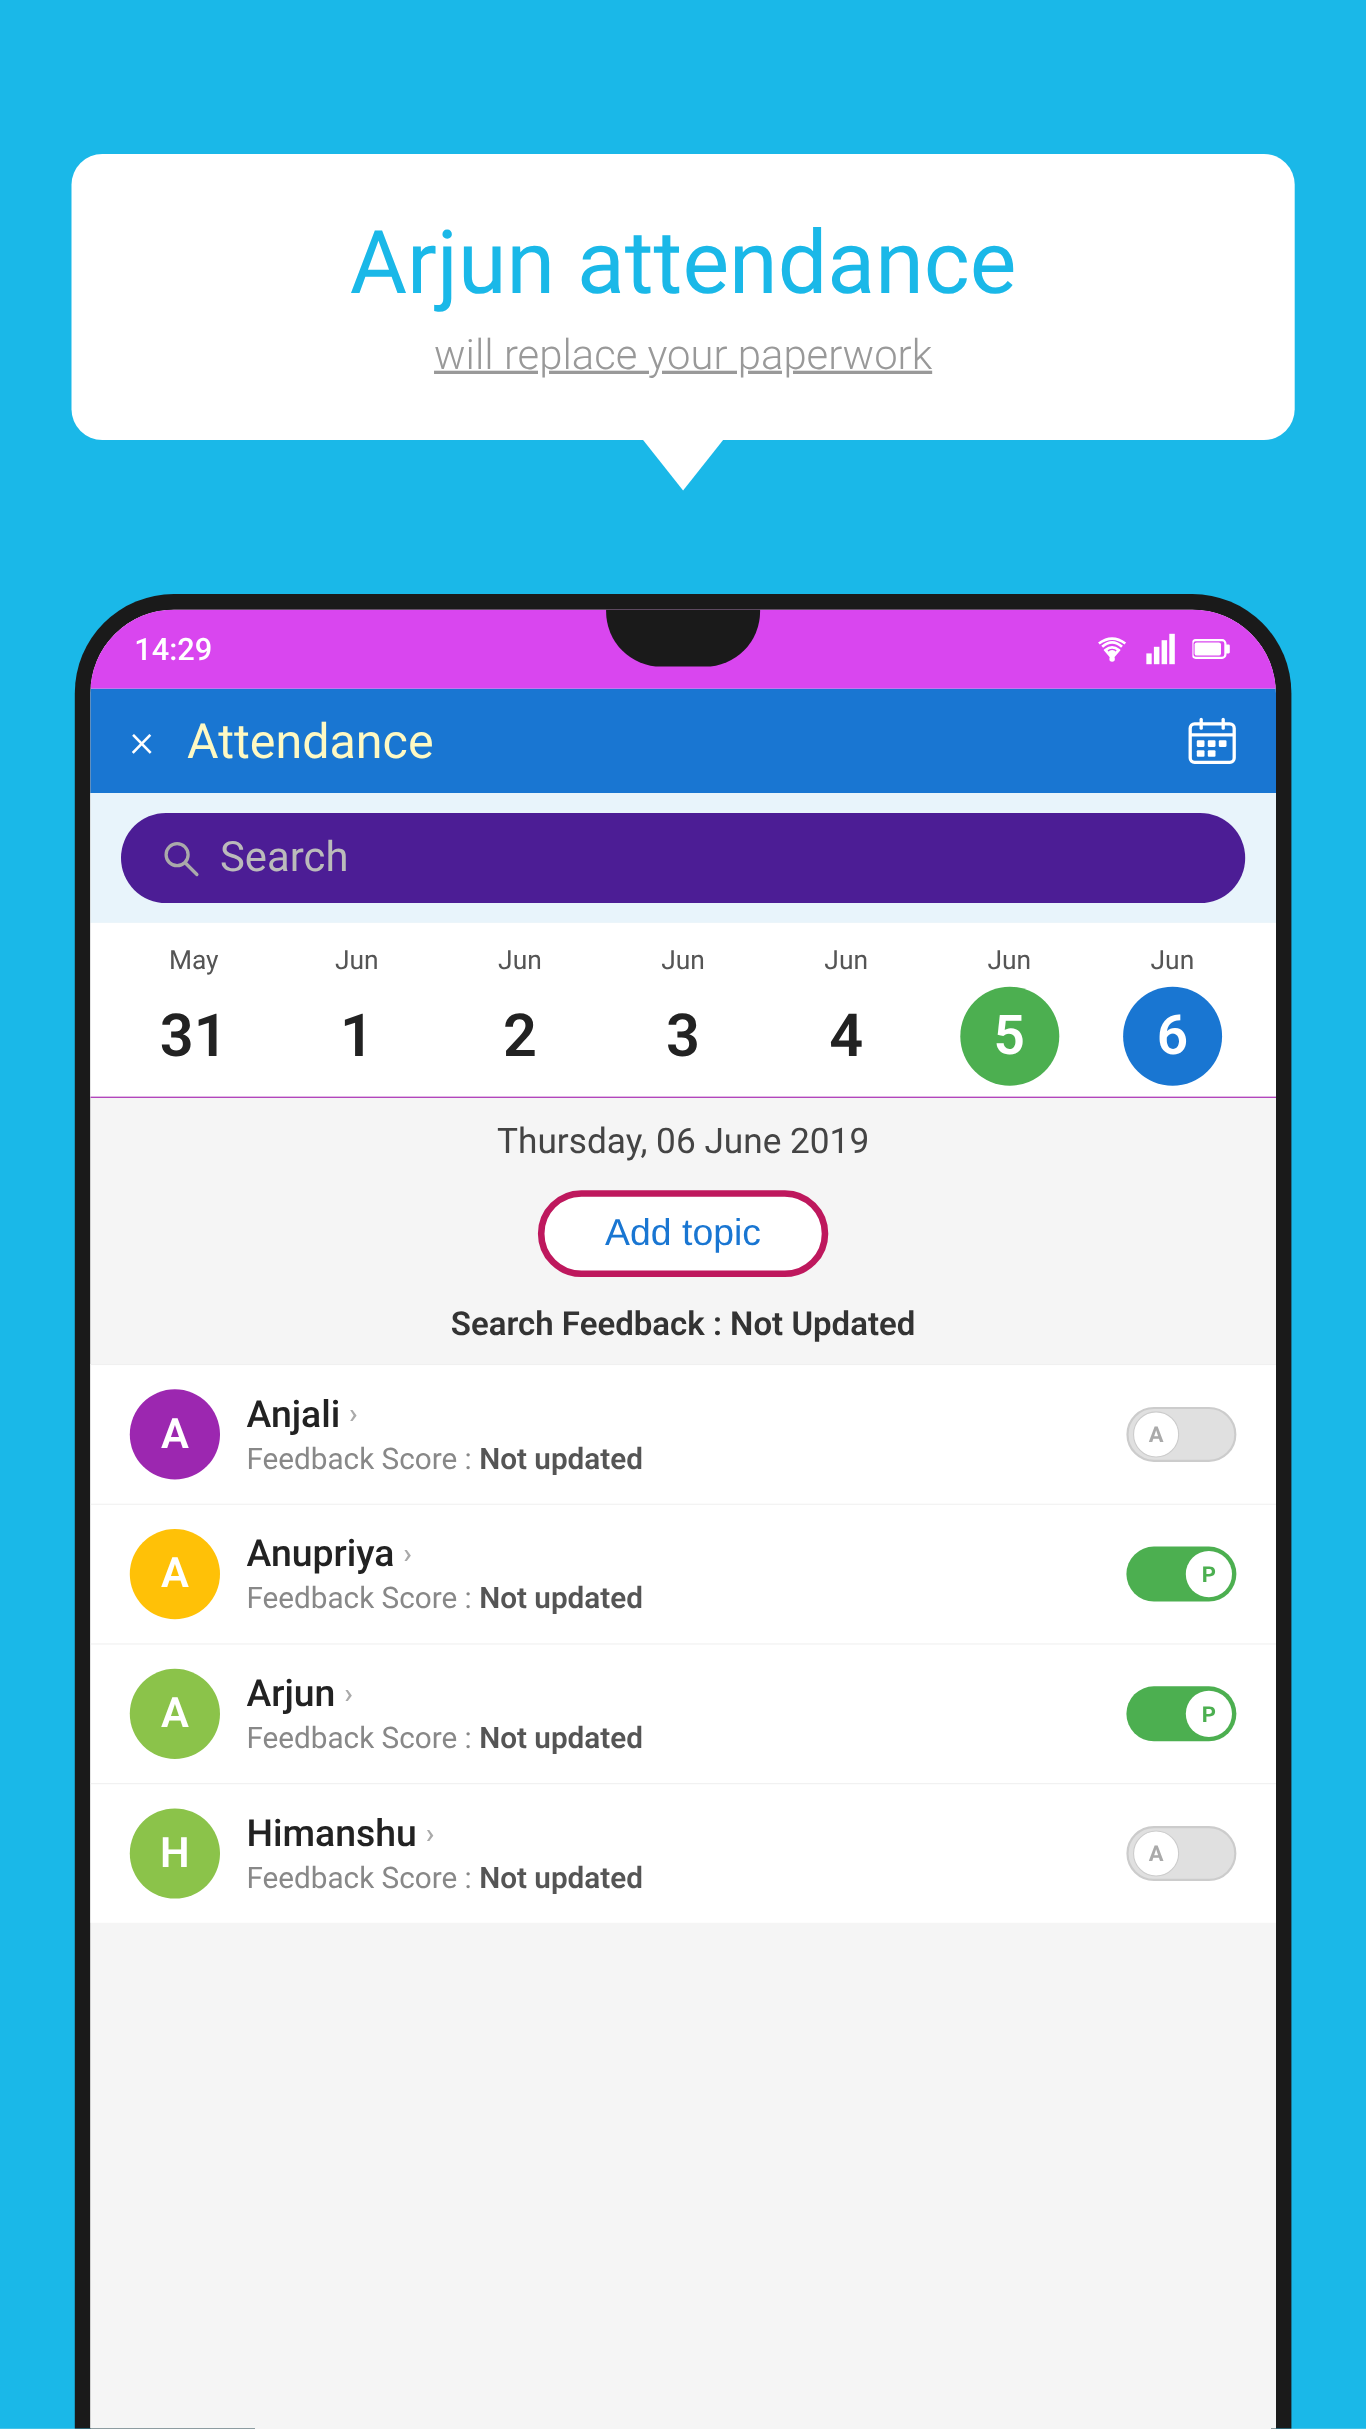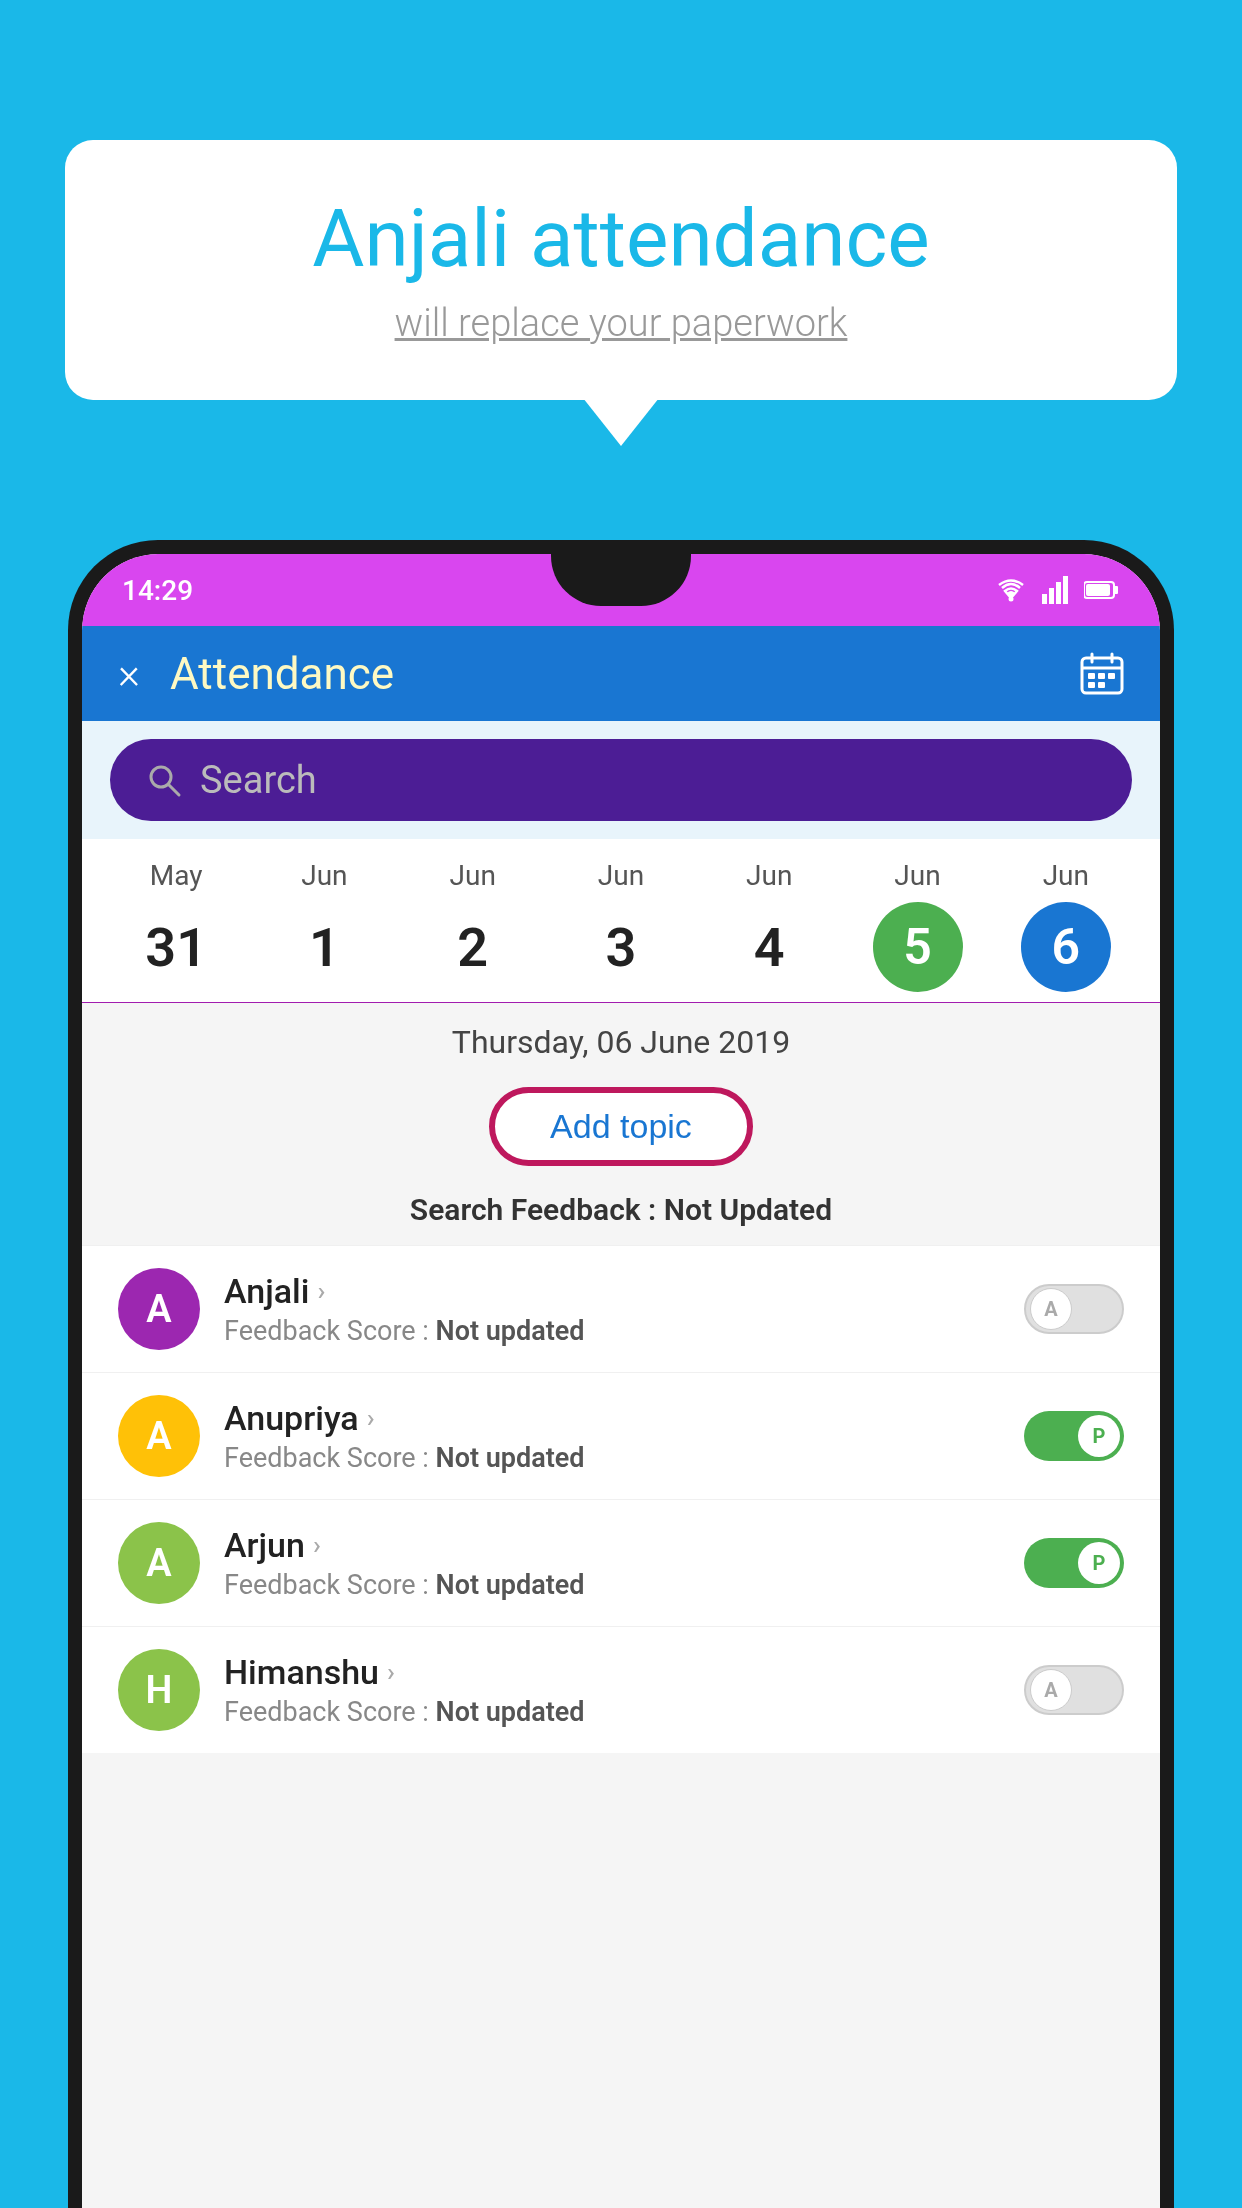--- a/index.html
+++ b/index.html
@@ -174,21 +174,21 @@
 
     .date-col {
       display: flex;
       flex-direction: column;
       align-items: center;
       gap: 10px;
       min-width: 110px;
     }
 
     .date-month {
-      font-size: 28px;
+      font-size: 24px;
       color: #555;
       font-weight: 400;
     }
 
     .date-num {
       font-size: 54px;
       font-weight: 600;
       color: #222;
       width: 90px;
       height: 90px;
@@ -372,21 +372,21 @@
       overflow: hidden;
       display: flex;
       flex-direction: column;
     }
   </style>
 </head>
 <body>
 
 <div class="speech-bubble-container">
   <div class="speech-bubble">
-    <div class="bubble-title">Anjali attendance</div>
+    <div class="bubble-title">Arjun attendance</div>
     <div class="bubble-subtitle">will replace your paperwork</div>
   </div>
 </div>
 
 <div class="phone-frame">
   <div class="phone-inner">
     <div class="phone-screen">
 
       <div class="status-bar">
         <span class="status-time">14:29</span>

